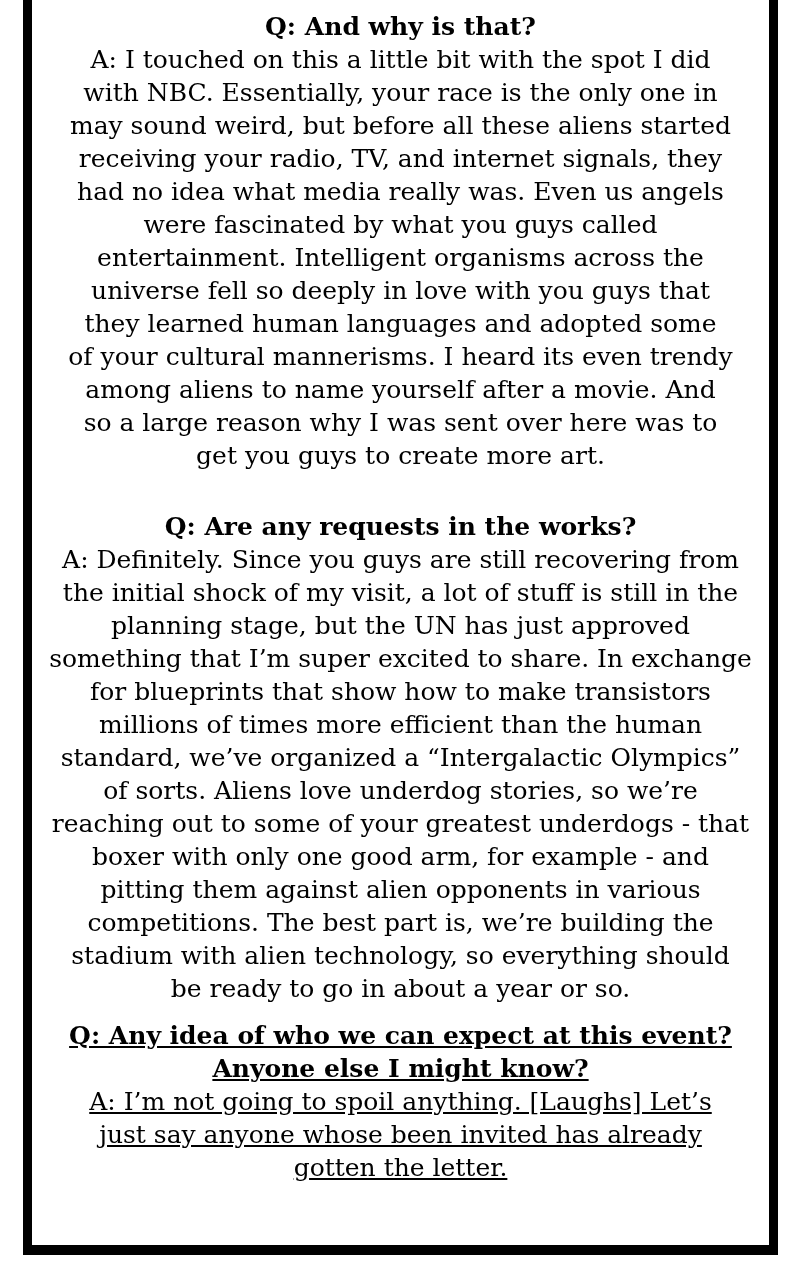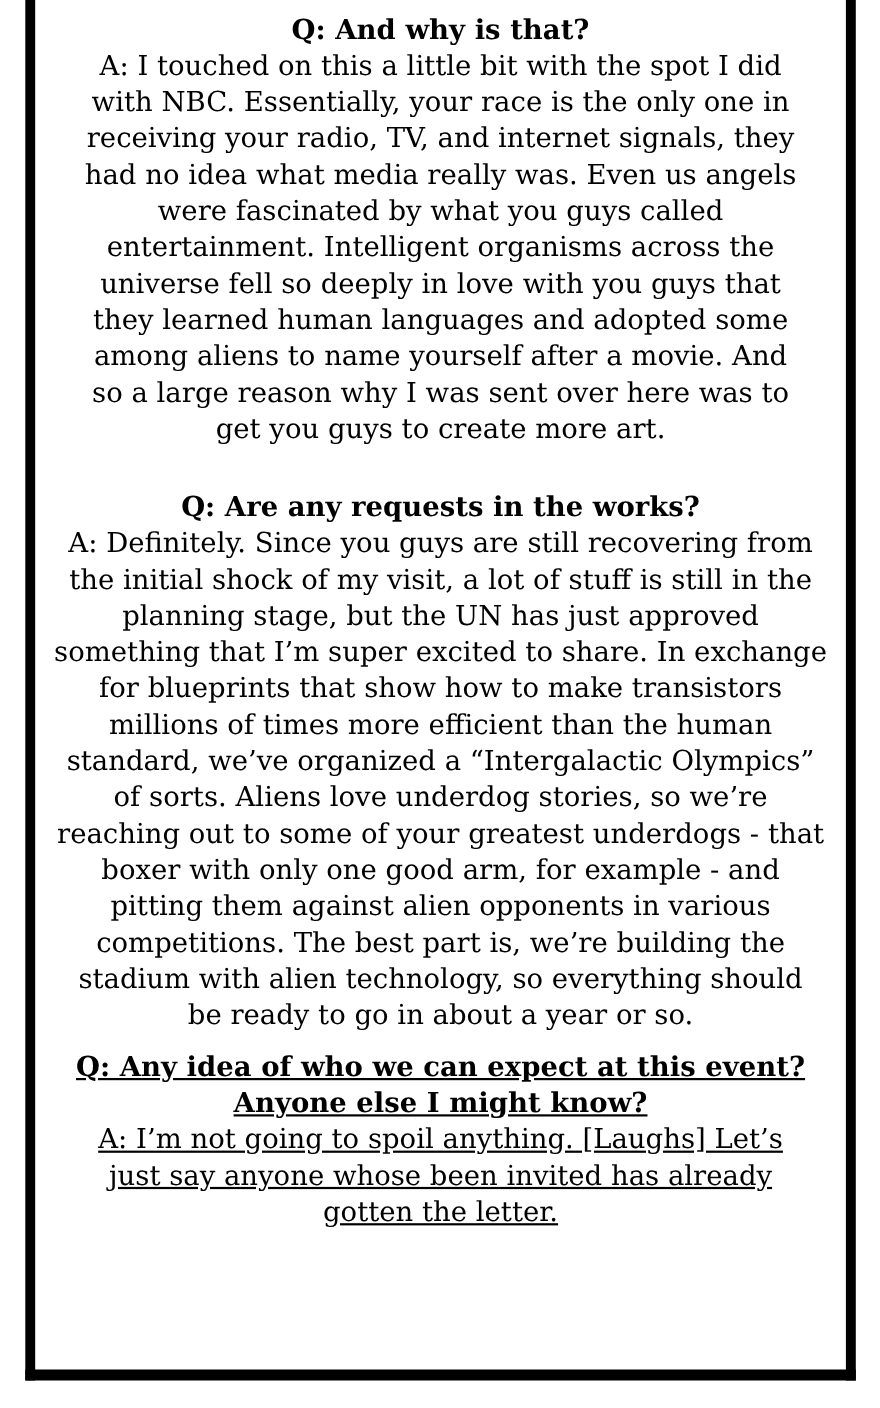--- a/index.html
+++ b/index.html
@@ -44,26 +44,28 @@
   <div class="frame">
     <div class="content">
 
       <section class="qa-section">
         <div class="question">
             <div class="text-line">Q: And why is that?</div>
           </div>
         <div class="answer">
             <div class="text-line">A: I touched on this a little bit with the spot I did</div>
             <div class="text-line">with NBC. Essentially, your race is the only one in</div>
+            <div class="text-line">may sound weird, but before all these aliens started</div>
             <div class="text-line">receiving your radio, TV, and internet signals, they</div>
             <div class="text-line">had no idea what media really was. Even us angels</div>
             <div class="text-line">were fascinated by what you guys called</div>
             <div class="text-line">entertainment. Intelligent organisms across the</div>
             <div class="text-line">universe fell so deeply in love with you guys that</div>
             <div class="text-line">they learned human languages and adopted some</div>
+            <div class="text-line">of your cultural mannerisms. I heard its even trendy</div>
             <div class="text-line">among aliens to name yourself after a movie. And</div>
             <div class="text-line">so a large reason why I was sent over here was to</div>
             <div class="text-line">get you guys to create more art.</div>
           </div>
       </section>
 
       <section class="qa-section gap-large">
         <div class="question">
             <div class="text-line">Q: Are any requests in the works?</div>
           </div>

